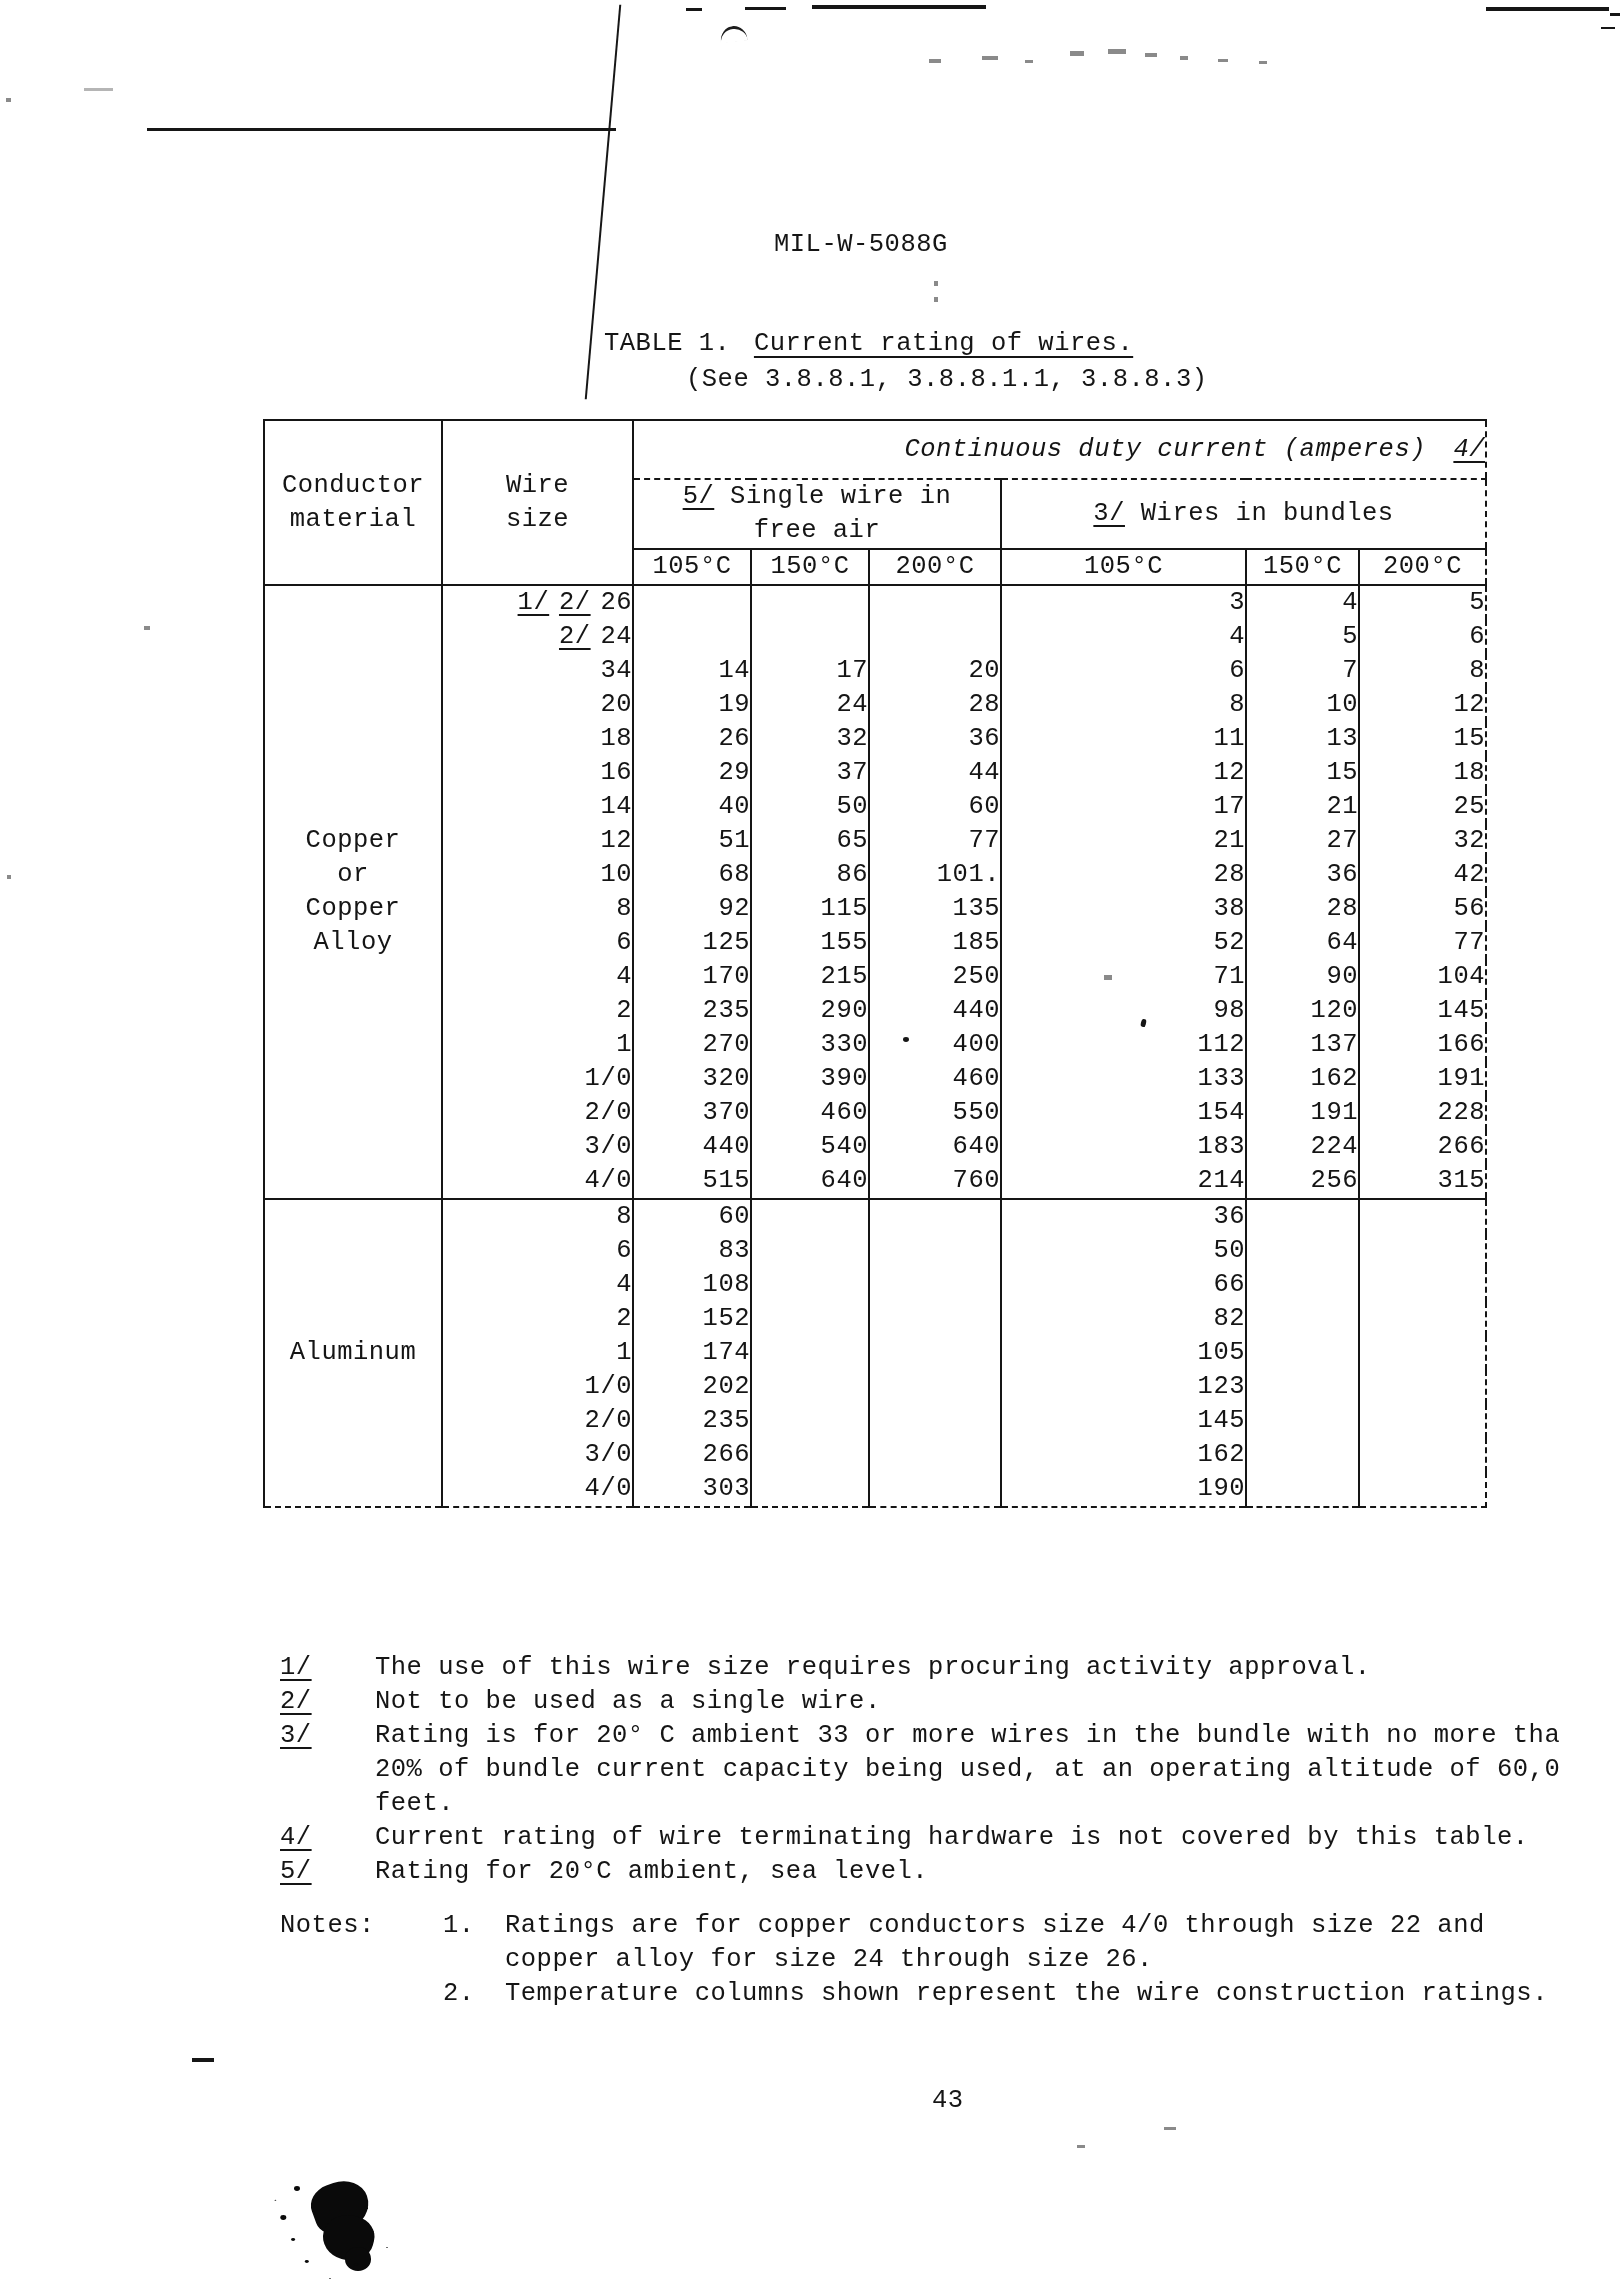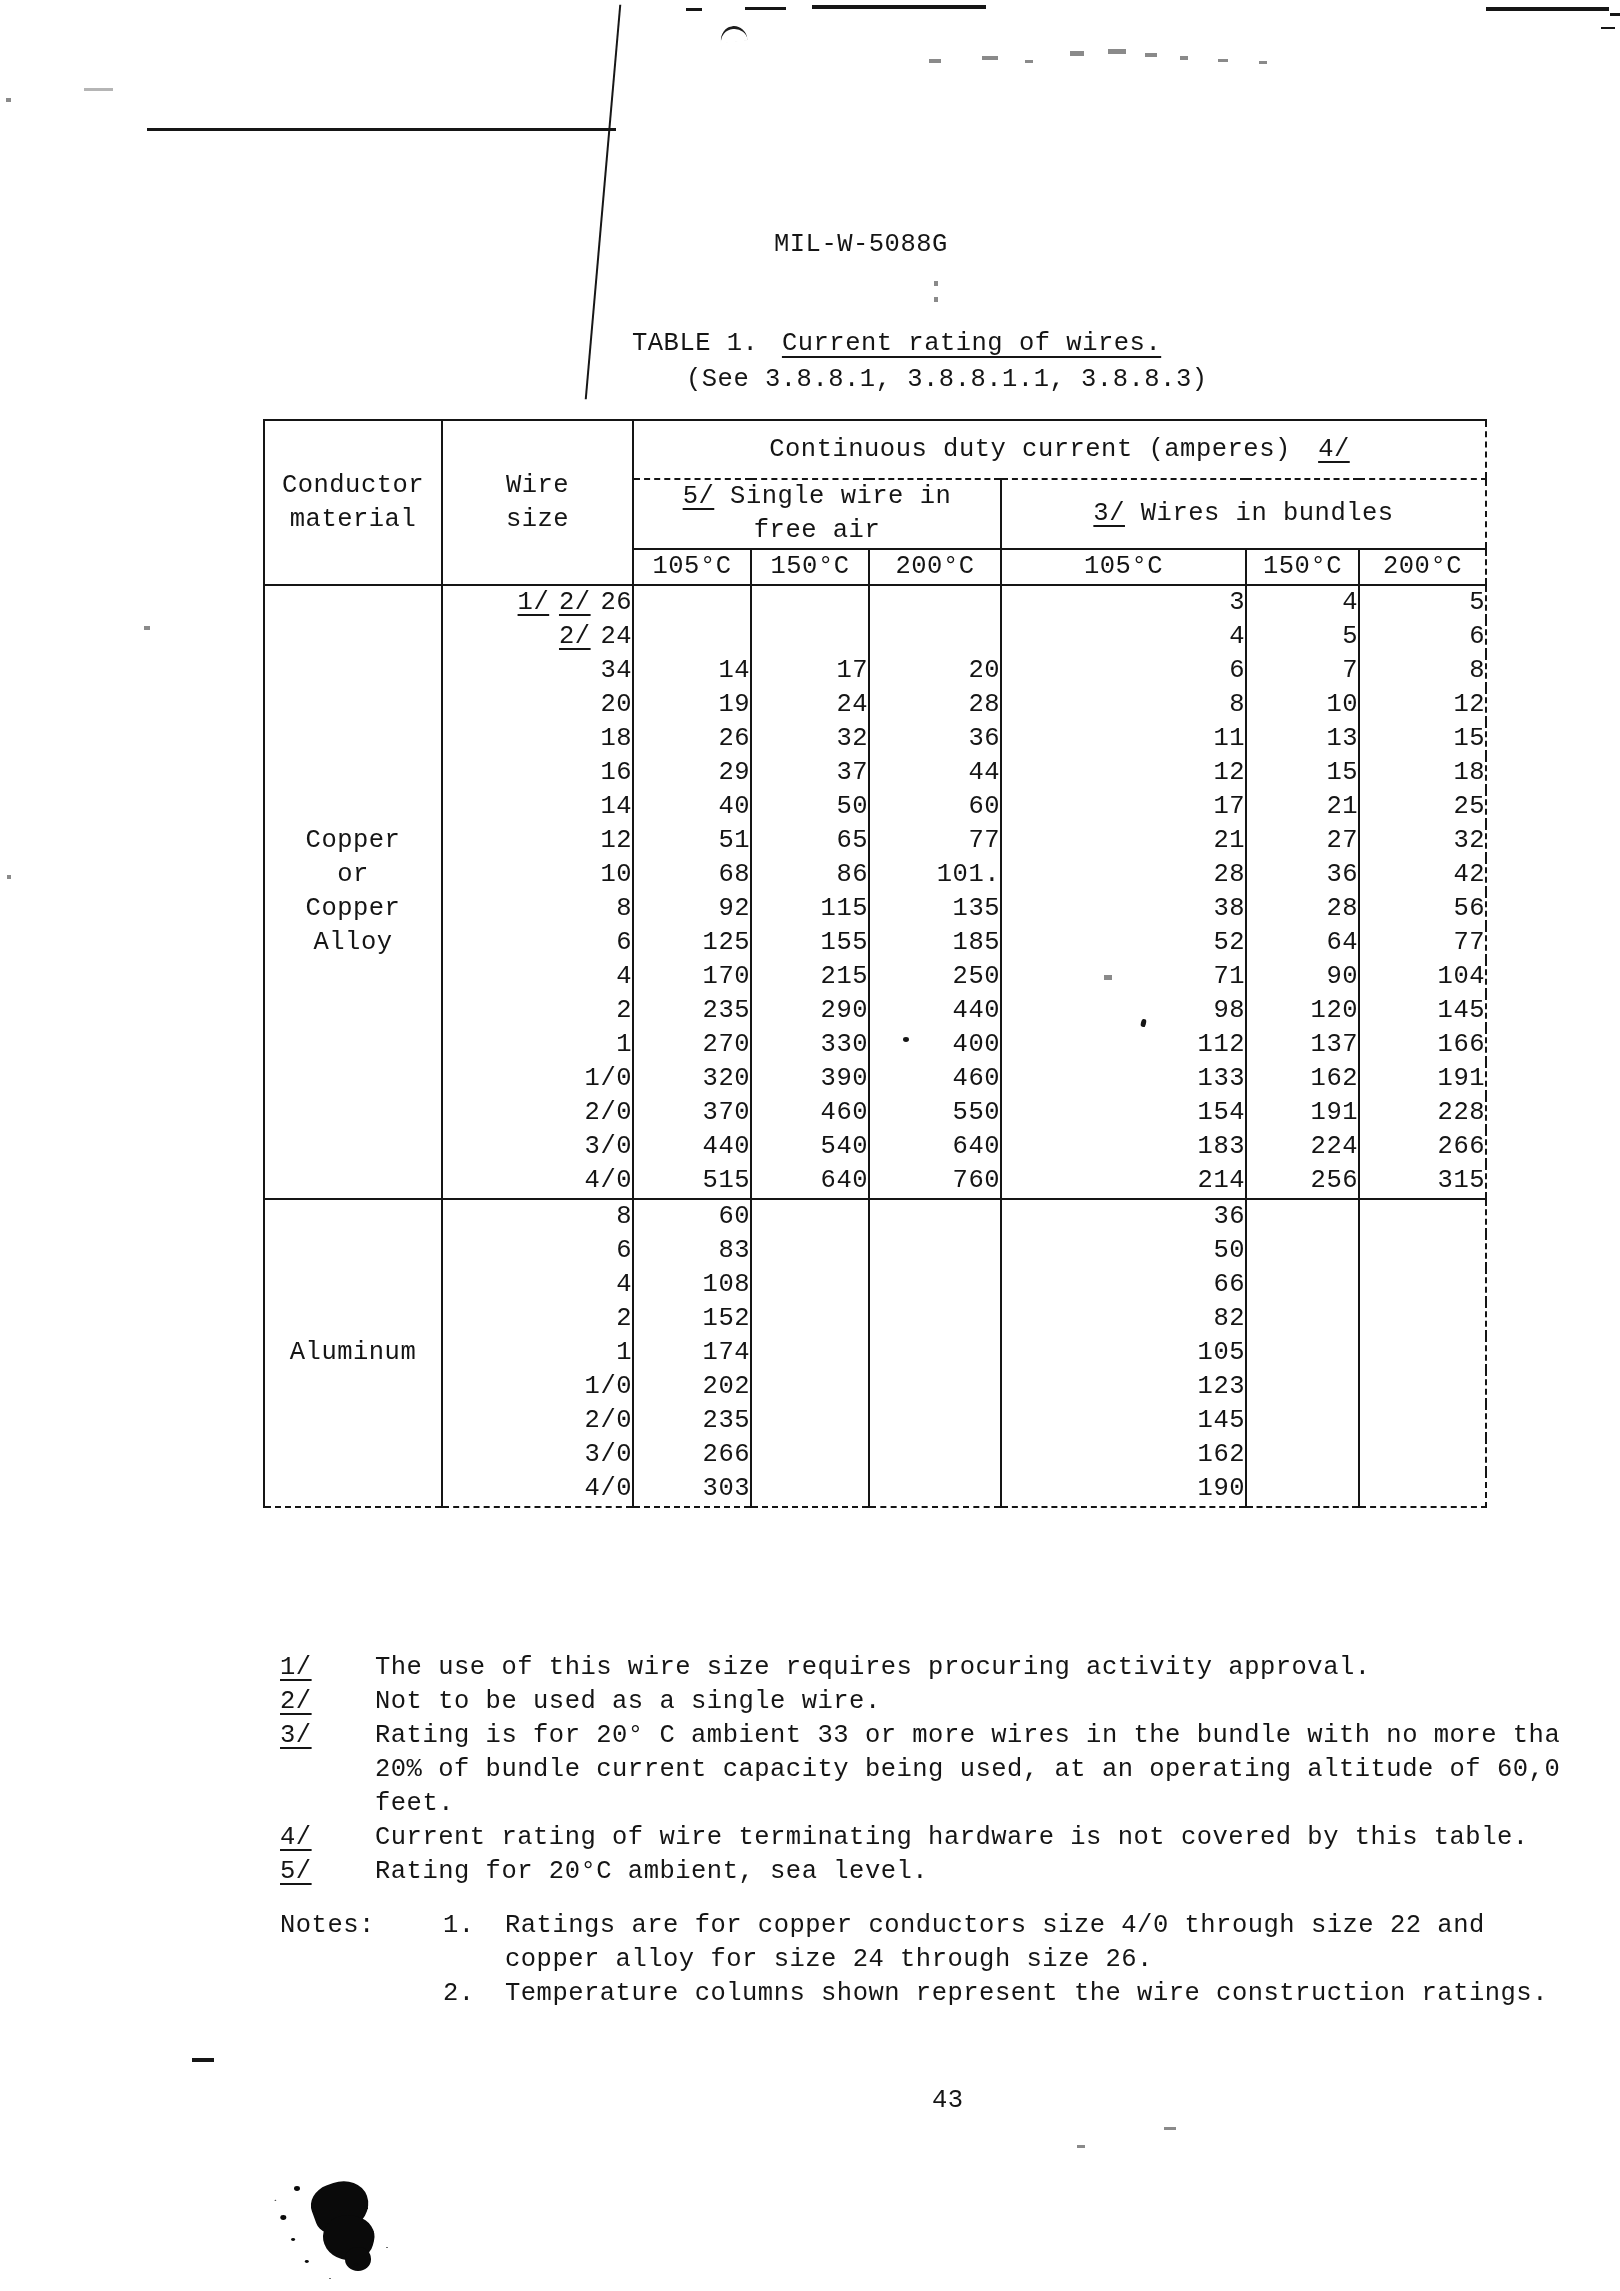--- a/index.html
+++ b/index.html
@@ -3,34 +3,34 @@
 <meta charset="utf-8">
 <style>
   html,body{margin:0;padding:0;background:#d9d9d9;}
   .page{
     position:relative;width:1620px;height:2292px;background:#ffffff;
     font-family:"Liberation Mono","DejaVu Sans Mono",monospace;
     color:#151515;overflow:hidden;
   }
   
   .docnum{position:absolute;left:774px;top:230px;font-size:25.5px;letter-spacing:0.5px;}
-  .caption{position:absolute;left:632px;top:329px;font-size:25.5px;letter-spacing:0.5px;white-space:nowrap;}
+  .caption{position:absolute;left:604px;top:329px;font-size:25.5px;letter-spacing:0.5px;white-space:nowrap;}
   .caption .ttl{margin-left:23.5px;text-decoration:underline;text-decoration-thickness:2px;text-underline-offset:5.9px;}
   .see{position:absolute;left:686px;top:365px;font-size:25.5px;letter-spacing:0.5px;}
   .pagenum{position:absolute;left:932px;top:2078px;font-size:25.5px;letter-spacing:0.5px;margin-top:8px;}
   
   table.sheet{
     position:absolute;left:263px;top:419px;border-collapse:collapse;table-layout:fixed;
     border:2.9px solid #151515;border-right:2.9px dashed #151515;border-bottom:2.9px dashed #151515;
   }
   table.sheet td{font-size:25.5px;letter-spacing:0.5px;height:34px;line-height:34px;padding:0;vertical-align:middle;}
   .fnref{text-decoration:underline;text-decoration-thickness:2px;text-underline-offset:4.9px;}
   .fnref + .fnref, .c-wire .fnref{margin-right:9.8px;}
   
-  .hA .contin{border-bottom:2px dashed #151515;text-align:center;height:57px;}
+  .hA .contin{border-bottom:2px dashed #151515;text-align:right;height:57px;font-style:italic;}
   .hA .contin .fnref{margin-left:27.4px;}
   .mat-h,.wire-h{border-right:2px solid #151515;border-bottom:2.9px solid #151515;
     text-align:center;vertical-align:middle;white-space:pre-line;line-height:36px;}
   .freeair-h{border-right:2.9px solid #151515;border-bottom:2px solid #151515;text-align:center;height:94px;line-height:36px;}
   .bundle-h{border-bottom:2px solid #151515;text-align:center;}
   .hC td{border-bottom:2.9px solid #151515;text-align:center;height:57px;padding:0 0 3.9px 0;margin-top:38px;}
   
   .sec-first td{padding-top:5.9px;}
   .sec-last td{padding-bottom:11.8px;}
   td.mat{vertical-align:top;text-align:center;white-space:pre-line;line-height:35px;

